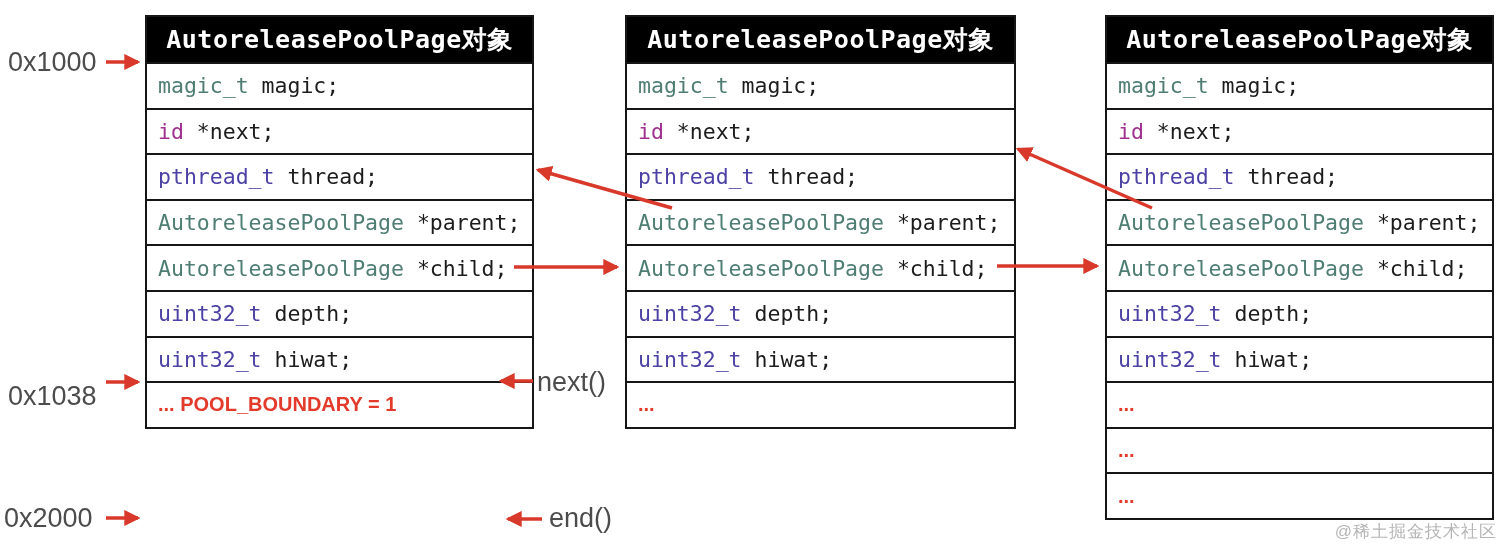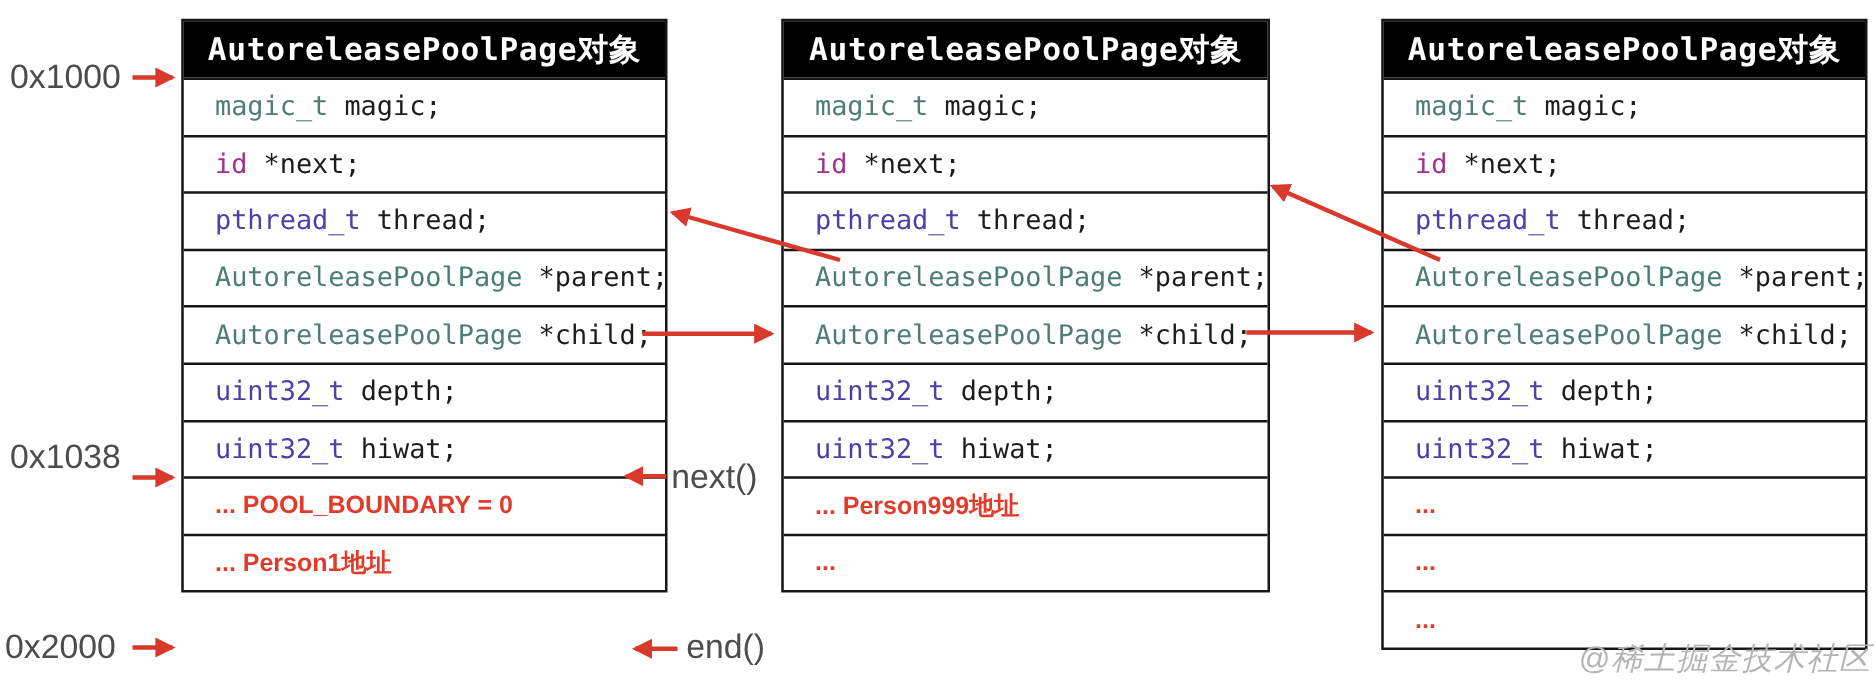--- a/index.html
+++ b/index.html
@@ -36,21 +36,21 @@
     color:var(--header-text);
     font-family:"DejaVu Sans Mono",monospace;
     font-weight:bold;font-size:25px;
     display:flex;align-items:center;justify-content:center;
     letter-spacing:.5px;
   }
   .pool-row{
     height:43.6px;
     border-top:2px solid var(--border-black);
     display:flex;align-items:center;
-    padding:0 4px 0 25px;
+    padding:0 4px 0 11px;
     font-family:"DejaVu Sans Mono",monospace;
     font-size:21.5px;
     color:var(--code-text);
     white-space:pre;
     overflow:hidden;
   }
   .pool-row .kw.teal{color:var(--type-teal);}
   .pool-row .kw.magenta{color:var(--type-magenta);}
   .pool-row .kw.indigo{color:var(--type-indigo);}
   .pool-row.stack{
@@ -62,70 +62,67 @@
     position:absolute;
     transform:translateY(-50%);
     color:var(--label-gray);
     font-size:27px;
     white-space:nowrap;
   }
   .watermark{
     position:absolute;
     right:3px;bottom:5px;
     color:var(--watermark-gray);
-    font-size:25px;
+    font-size:17px;
     letter-spacing:1px;
-    font-style:italic;
   }
   svg.arrows{
     position:absolute;left:0;top:0;
     width:1500px;height:548px;
     pointer-events:none;
     z-index:5;
   }
   svg.arrows line{
     stroke:var(--arrow-red);
     stroke-width:3.5;
   }
   svg.arrows .ah{fill:var(--arrow-red);}
 </style>
 </head>
 <body>
 
 <div class="canvas">
 
   <div class="addr" style="left:8px;top:62px">0x1000</div>
-  <div class="addr" style="left:8px;top:366px">0x1038</div>
+  <div class="addr" style="left:8px;top:396px">0x1038</div>
   <div class="addr" style="left:4px;top:518px">0x2000</div>
 
   <div class="fnlabel" style="left:537px;top:382px">next()</div>
   <div class="fnlabel" style="left:549px;top:518px">end()</div>
 
   <div class="pool-table" style="left:145px;width:385px">
       <div class="pool-header">AutoreleasePoolPage对象</div>
       <div class="pool-row"><span class="kw teal">magic_t</span><span> magic;</span></div>
       <div class="pool-row"><span class="kw magenta">id</span><span> *next;</span></div>
       <div class="pool-row"><span class="kw indigo">pthread_t</span><span> thread;</span></div>
       <div class="pool-row"><span class="kw teal">AutoreleasePoolPage</span><span> *parent;</span></div>
       <div class="pool-row"><span class="kw teal">AutoreleasePoolPage</span><span> *child;</span></div>
       <div class="pool-row"><span class="kw indigo">uint32_t</span><span> depth;</span></div>
       <div class="pool-row"><span class="kw indigo">uint32_t</span><span> hiwat;</span></div>
-      <div class="pool-row stack">... POOL_BOUNDARY = 0</div>
-      <div class="pool-row stack">... Person1地址</div>
+      <div class="pool-row stack">... POOL_BOUNDARY = 1</div>
     </div>
   <div class="pool-table" style="left:625px;width:387px">
       <div class="pool-header">AutoreleasePoolPage对象</div>
       <div class="pool-row"><span class="kw teal">magic_t</span><span> magic;</span></div>
       <div class="pool-row"><span class="kw magenta">id</span><span> *next;</span></div>
       <div class="pool-row"><span class="kw indigo">pthread_t</span><span> thread;</span></div>
       <div class="pool-row"><span class="kw teal">AutoreleasePoolPage</span><span> *parent;</span></div>
       <div class="pool-row"><span class="kw teal">AutoreleasePoolPage</span><span> *child;</span></div>
       <div class="pool-row"><span class="kw indigo">uint32_t</span><span> depth;</span></div>
       <div class="pool-row"><span class="kw indigo">uint32_t</span><span> hiwat;</span></div>
-      <div class="pool-row stack">... Person999地址</div>
       <div class="pool-row stack">...</div>
     </div>
   <div class="pool-table" style="left:1105px;width:385px">
       <div class="pool-header">AutoreleasePoolPage对象</div>
       <div class="pool-row"><span class="kw teal">magic_t</span><span> magic;</span></div>
       <div class="pool-row"><span class="kw magenta">id</span><span> *next;</span></div>
       <div class="pool-row"><span class="kw indigo">pthread_t</span><span> thread;</span></div>
       <div class="pool-row"><span class="kw teal">AutoreleasePoolPage</span><span> *parent;</span></div>
       <div class="pool-row"><span class="kw teal">AutoreleasePoolPage</span><span> *child;</span></div>
       <div class="pool-row"><span class="kw indigo">uint32_t</span><span> depth;</span></div>

